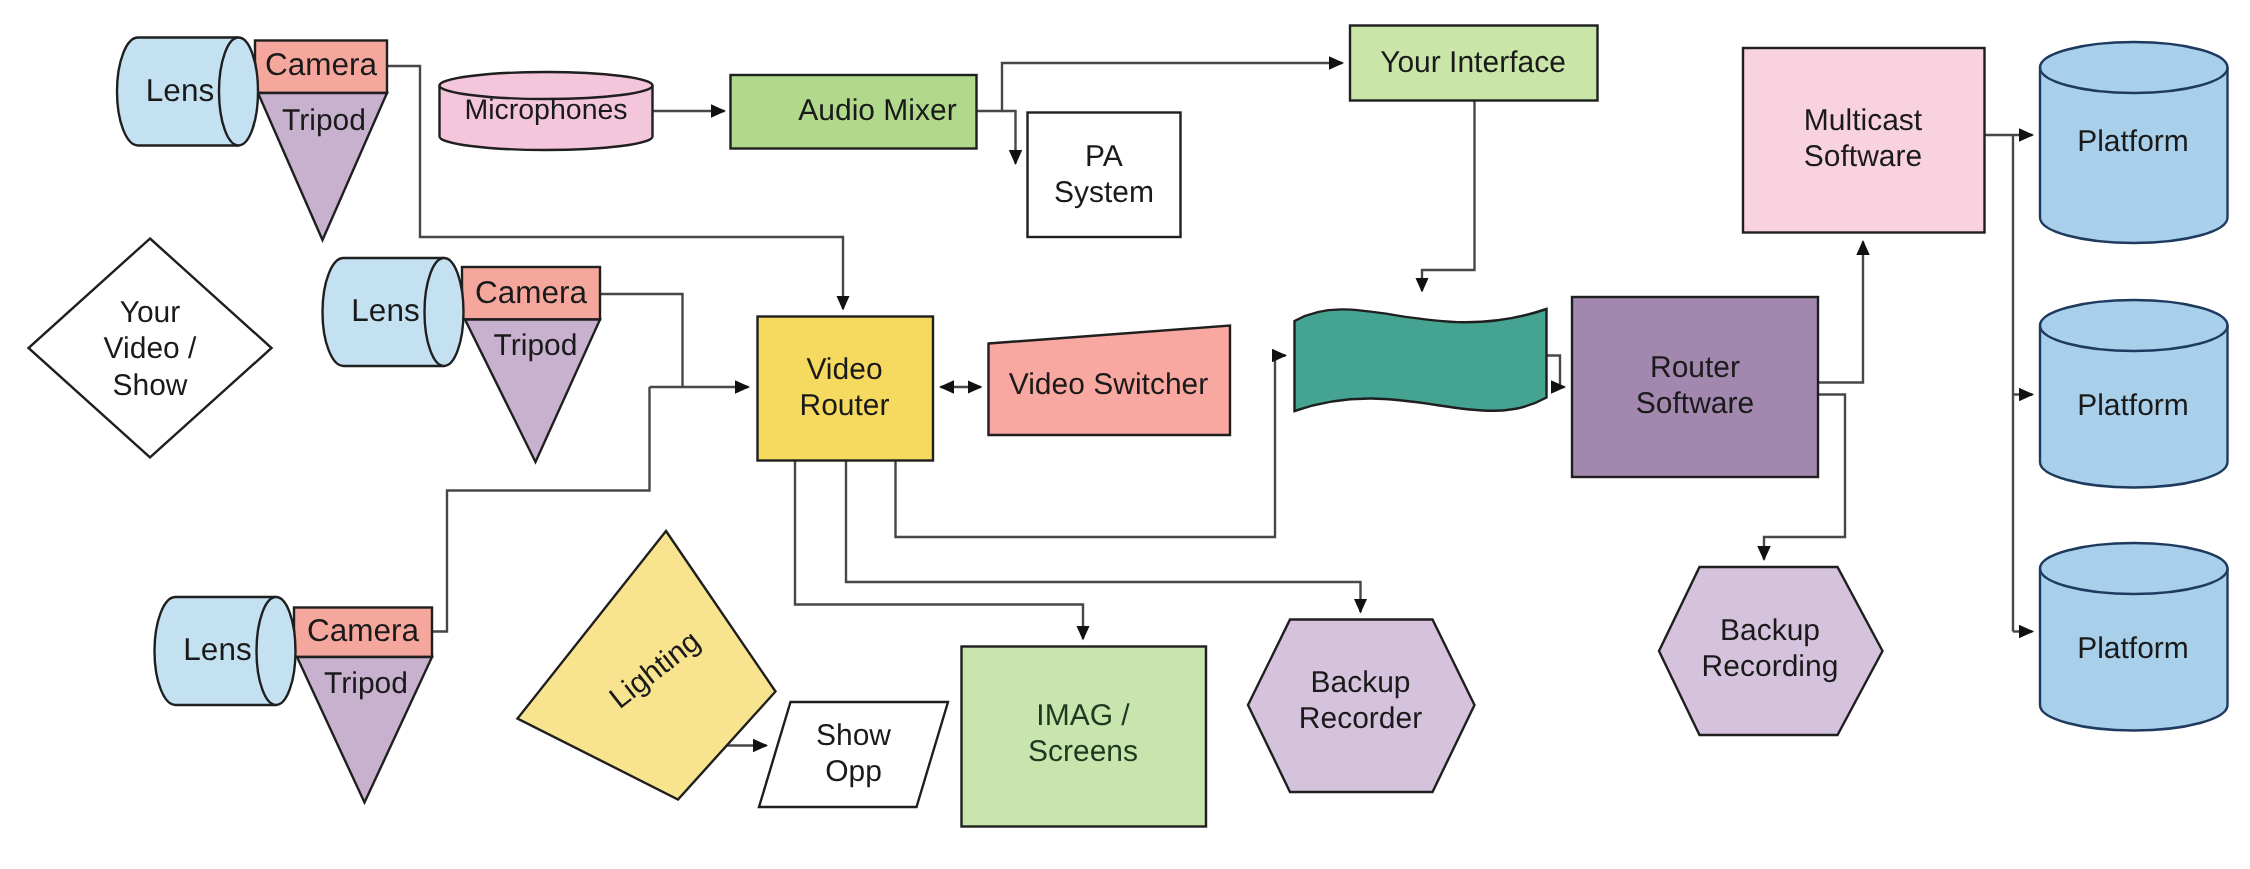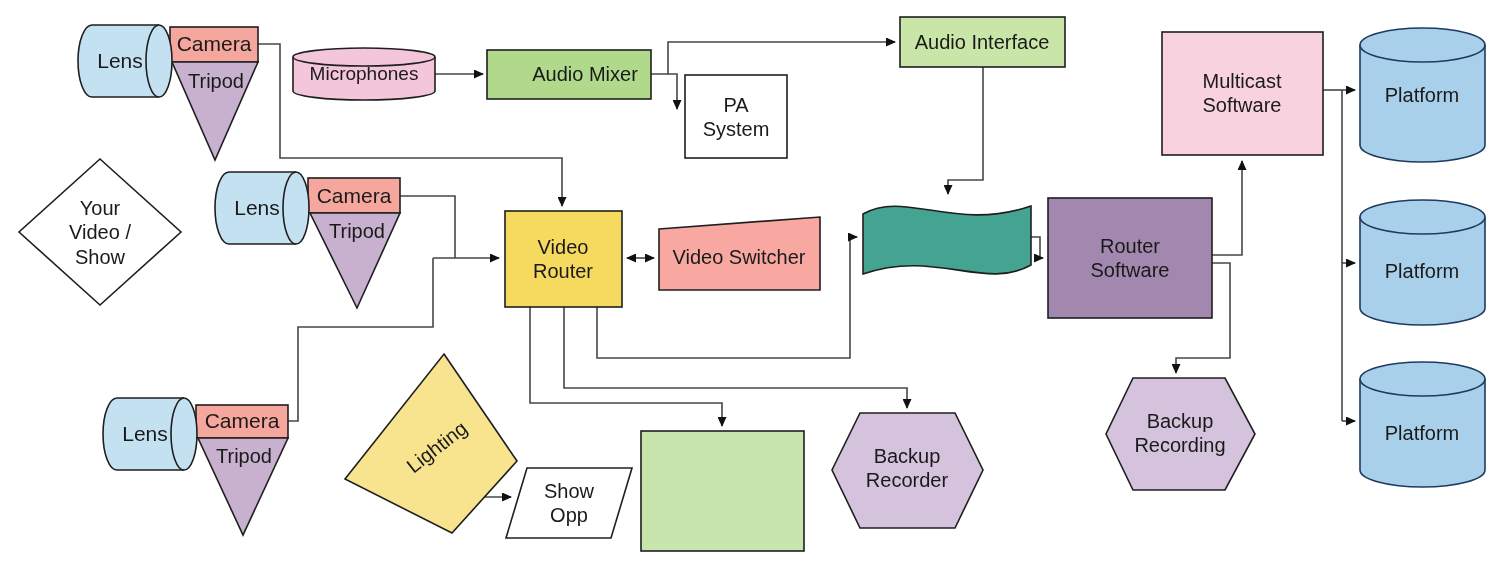--- a/index.html
+++ b/index.html
@@ -118,33 +118,35 @@
   <div class="label lg" style="left:354px;top:196px">Camera</div>
   <div class="label" style="left:357px;top:231px">Tripod</div>
   <div class="label lg" style="left:145px;top:434px">Lens</div>
   <div class="label lg" style="left:242px;top:421px">Camera</div>
   <div class="label" style="left:244px;top:456px">Tripod</div>
   <div class="label" style="left:100px;top:233px">Your
 Video /
 Show</div>
   <div class="label sm" style="left:364px;top:74px">Microphones</div>
   <div class="label" style="left:585px;top:74px">Audio Mixer</div>
-  <div class="label" style="left:982px;top:42px">Audio Interface</div>
+  <div class="label" style="left:982px;top:42px">Your Interface</div>
   <div class="label" style="left:736px;top:117px">PA
 System</div>
   <div class="label" style="left:563px;top:259px">Video
 Router</div>
   <div class="label" style="left:739px;top:257px">Video Switcher</div>
   <div class="label" style="left:1130px;top:258px">Router
 Software</div>
   <div class="label" style="left:1242px;top:93px">Multicast
 Software</div>
   <div class="label" style="left:1422px;top:95px">Platform</div>
   <div class="label" style="left:1422px;top:271px">Platform</div>
   <div class="label" style="left:1422px;top:433px">Platform</div>
   <div class="label" style="left:907px;top:468px">Backup
 Recorder</div>
   <div class="label" style="left:1180px;top:433px">Backup
 Recording</div>
+  <div class="label imag" style="left:722px;top:490px">IMAG /
+Screens</div>
   <div class="label rot" style="left:437px;top:447px">Lighting</div>
   <div class="label" style="left:569px;top:503px">Show
 Opp</div>
 </div>
 
 </body></html>

